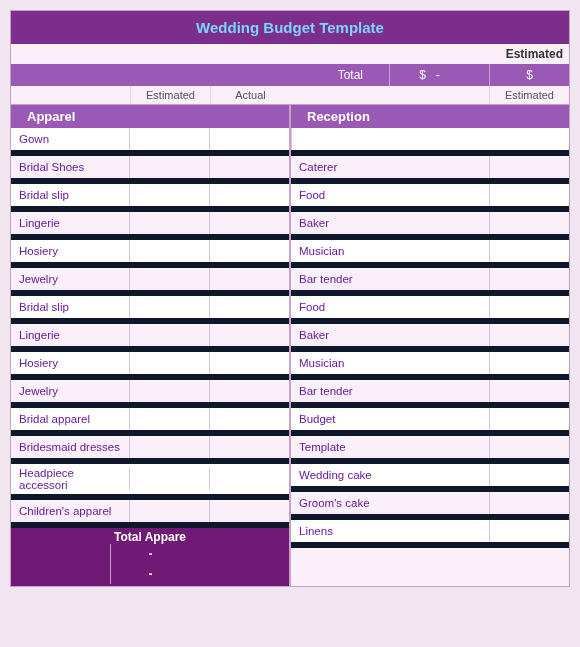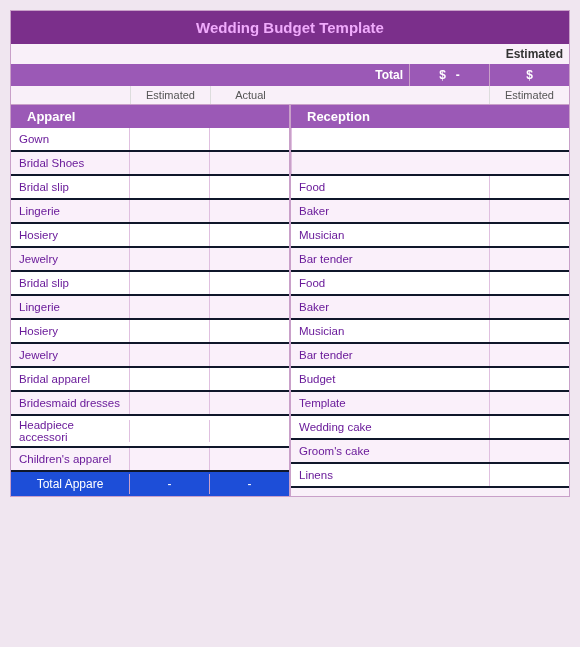--- a/index.html
+++ b/index.html
@@ -12,41 +12,42 @@
       align-items: flex-start;
       padding: 10px;
     }
     .outer-container {
       width: 560px;
       background: #f9f0f9;
       border: 1px solid #c9a0c9;
     }
     .main-title {
       background: #7b2f8b;
-      color: #f0abfc;
+      color: #7dd3fc;
       text-align: center;
       padding: 8px;
       font-size: 15px;
       font-weight: bold;
     }
     .estimated-row {
       background: #f9f0f9;
       text-align: right;
       padding: 3px 6px;
       font-weight: bold;
       color: #333;
       font-size: 12px;
     }
     .total-row {
       background: #9b59b6;
       color: white;
       display: flex;
       align-items: center;
-      font-weight: bold;
-      font-size: 12px;
+      font-weight: normal;
+      font-size: 12px;
+      gap: 20px;
     }
     .total-row .total-label {
       flex: 1;
       text-align: right;
       padding-right: 6px;
     }
     .total-row .total-cell {
       width: 80px;
       border-left: 1px solid #c9a0c9;
       text-align: center;
@@ -88,21 +89,21 @@
     }
     .section-header {
       background: #9b59b6;
       color: white;
       font-weight: bold;
       padding: 4px 16px;
       font-size: 13px;
     }
     .data-row {
       display: flex;
-      border-bottom: 2px solid #0f172a;
+      border-bottom: 6px solid #0f172a;
       align-items: center;
       min-height: 22px;
     }
     .data-row:nth-child(even) {
       background: #faf0fa;
     }
     .data-row:nth-child(odd) {
       background: white;
     }
     .row-label {
@@ -111,27 +112,28 @@
       color: #6a1b9a;
       font-size: 11.5px;
     }
     .row-cell {
       width: 80px;
       border-left: 1px solid #e0c0e0;
       min-height: 22px;
       padding: 2px;
     }
     .footer-row {
-      background: #1d4ed8;
+      background: #701a75;
       color: white;
-      font-weight: normal;
+      font-weight: bold;
       display: flex;
       align-items: center;
       min-height: 24px;
       padding: 2px 0;
+      flex-direction: column;
     }
     .footer-label {
       flex: 1;
       text-align: center;
       font-size: 12px;
     }
     .footer-cell {
       width: 80px;
       border-left: 1px solid #c9a0c9;
       text-align: center;
@@ -257,20 +259,21 @@
       </div>
     </div>
 
     <div class="right-panel">
       <div class="section-header">Reception</div>
       <div id="right-rows">
           <div class="data-row">
       <div class="row-cell"></div>
     </div>
           <div class="data-row">
+      <div class="row-label">Caterer</div>
       <div class="row-cell"></div>
     </div>
           <div class="data-row">
       <div class="row-label">Food</div>
       <div class="row-cell"></div>
     </div>
           <div class="data-row">
       <div class="row-label">Baker</div>
       <div class="row-cell"></div>
     </div>

